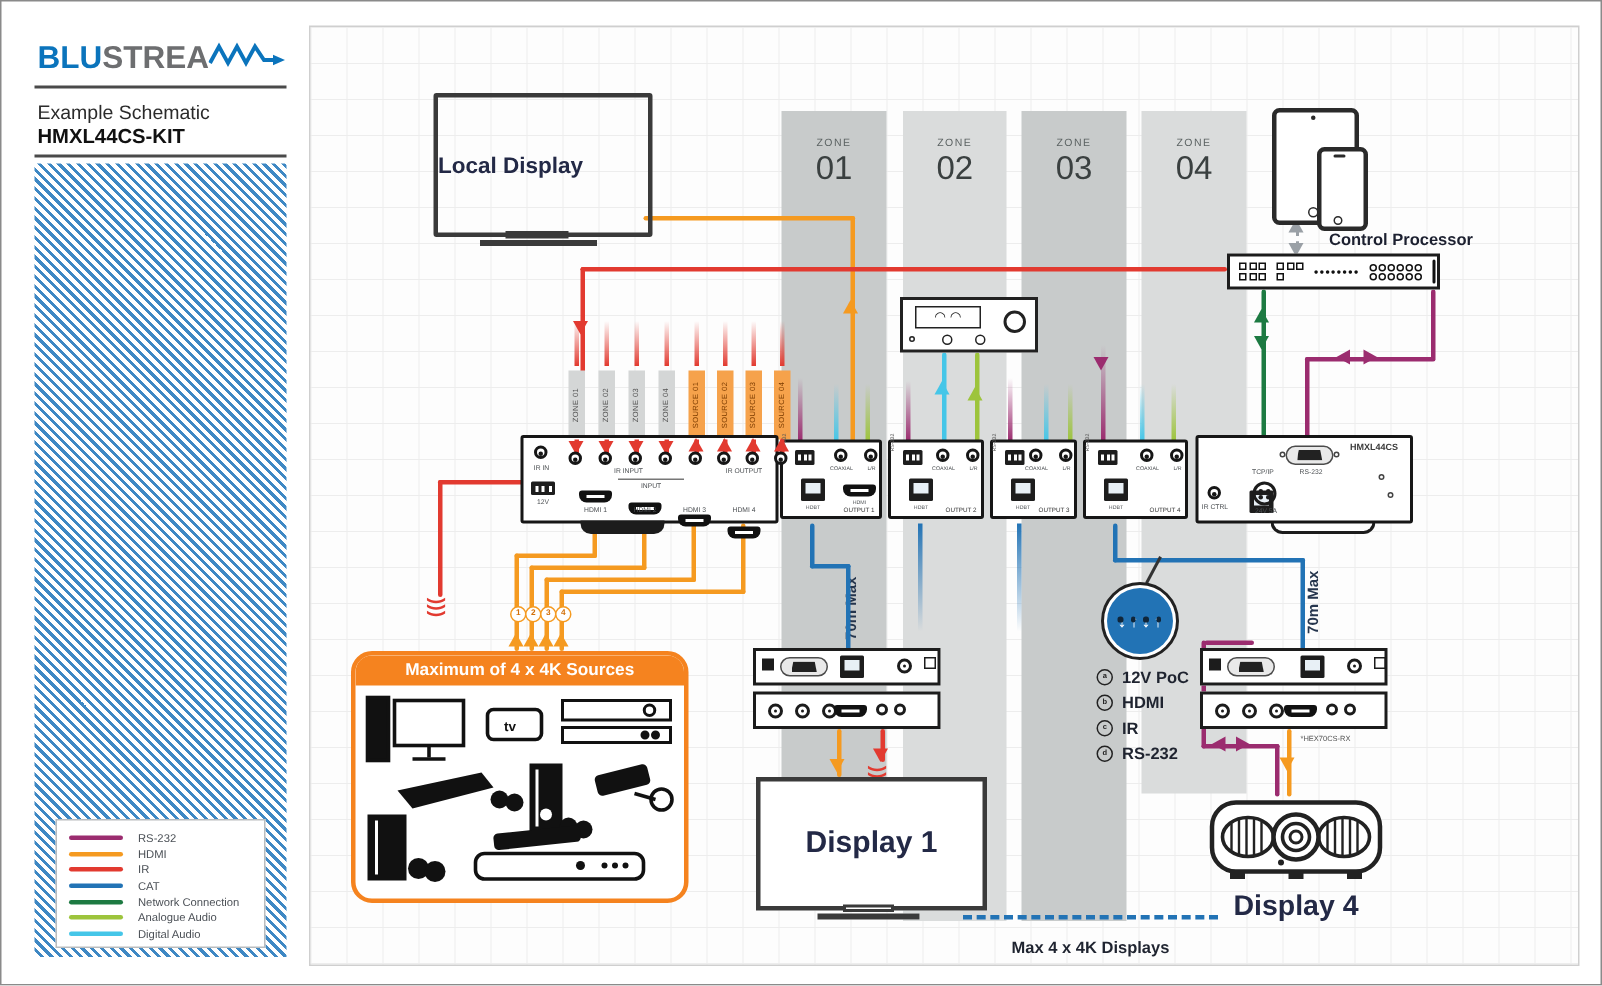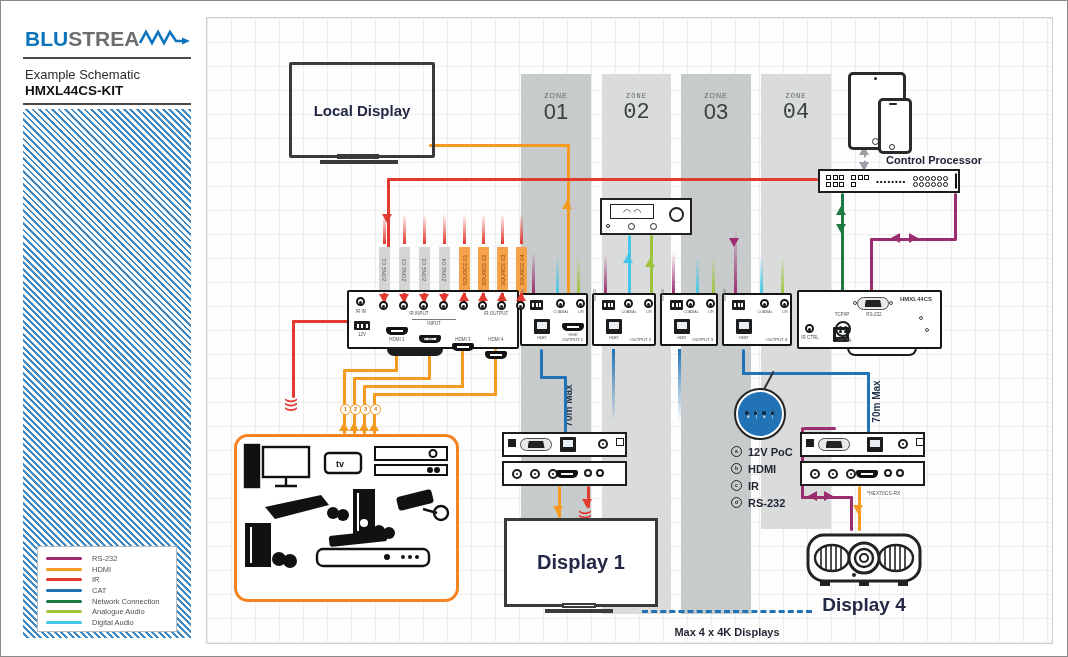--- a/index.html
+++ b/index.html
@@ -15,33 +15,33 @@
   #hatch{left:0;top:88px;width:168px;height:529px;background:repeating-linear-gradient(45deg,#ffffff 0px,#ffffff 2.6px,#3e88c4 2.6px,#3e88c4 4.6px);}
   #legend{left:14px;top:437px;width:140px;height:86px;background:#fff;border:1px solid #b9bcbe;padding:6px 8px 4px 8px;box-sizing:border-box;}
   .leg-row{display:flex;align-items:center;height:10.7px;}
   .leg-swatch{width:36px;height:3px;border-radius:2px;margin-right:10px;flex:none;}
   .leg-label{font-size:7.5px;color:#4c5157;}
   
   #diagram{left:205px;top:16px;width:845px;height:625px;border:1px solid #cfcfcf;
     background-image:linear-gradient(#ededed 1px,transparent 1px),linear-gradient(90deg,#ededed 1px,transparent 1px);
     background-size:24px 24px;background-color:#fdfdfd;}
   .band{top:56px;}
-  .band-dark{background:#c8cbcb;} .band-light{background:#dadcdc;font-family:Liberation Mono, monospace;}
+  .band-dark{background:#c8cbcb;} .band-light{background:#dadcdc;}
   .zone-word{display:block;text-align:center;font-size:7px;letter-spacing:1px;color:#5c6363;margin-top:18px;}
   .zone-num{display:block;text-align:center;font-size:22px;color:#3a4040;line-height:26px;}
   .navy{color:#232946;}
   #audio-title{left:300px;top:44px;width:500px;text-align:center;font-size:11px;font-weight:bold;color:#1c2030;}
   
   .ch{height:3px;border-radius:2px;} .cv{width:3px;border-radius:2px;}
   .ar{width:0;height:0;}
   .ar-up{border-left:5.5px solid transparent;border-right:5.5px solid transparent;border-bottom:9px solid var(--c);}
   .ar-down{border-left:5.5px solid transparent;border-right:5.5px solid transparent;border-top:9px solid var(--c);}
   .ar-left{border-top:5.5px solid transparent;border-bottom:5.5px solid transparent;border-right:9px solid var(--c);}
   .ar-right{border-top:5.5px solid transparent;border-bottom:5.5px solid transparent;border-left:9px solid var(--c);}
-  #local-display{left:82px;top:44px;width:140px;height:90px;border:3px solid #3a3a3a;border-radius:2px;display:flex;align-items:center;justify-content:center;}
+  #local-display{left:82px;top:44px;width:140px;height:90px;border:3px solid #3a3a3a;border-radius:2px;display:flex;align-items:center;justify-content:flex-start;}
   .tv-label{font-size:15px;font-weight:bold;}
   #display1{left:297px;top:500px;width:148px;height:83px;border:3px solid #3a3a3a;display:flex;align-items:center;justify-content:center;background:#fff;z-index:6;}
   .stand1{background:#fff;border:2px solid #3a3a3a;box-sizing:border-box;}
   .tag{width:11px;height:46px;display:flex;align-items:center;justify-content:center;}
   .tag span{font-size:5px;transform:rotate(-90deg);white-space:nowrap;letter-spacing:.3px;}
   .tag-zone{background:#d4d6d6;color:#555;} .tag-src{background:#f6a24b;color:#7c3c00;}
   .jack{width:9px;height:9px;border:2px solid #161616;border-radius:50%;background:#fff;box-sizing:border-box;}
   .jack i{display:block;width:3px;height:3px;border-radius:50%;background:#161616;margin:1.5px auto;}
   .chassis{background:#fff;border:2px solid #161616;border-radius:2px;box-sizing:border-box;z-index:5;}
   .tinylab{font-size:4.5px;color:#4b4f52;text-align:center;white-space:nowrap;z-index:6;}
@@ -528,20 +528,21 @@
         <i style="background:#1c1c1c;border-radius:50%;width:3px;height:3px"></i>
         <i style="background:#1c1c1c;border-radius:50%;width:3px;height:3px"></i>
         <i style="background:#1c1c1c;border-radius:50%;width:3px;height:3px"></i>
         <i style="background:#1c1c1c;border-radius:50%;width:3px;height:3px"></i>
       </div>
     <div class="abs tinylab" style="left:626px;top:320px;width:22px">24V 5A</div>
     <div class="abs screwdot" style="left:712px;top:298px;z-index:6"></div>
     <div class="abs screwdot" style="left:718px;top:310px;z-index:6"></div>
 
     <div id="sources-box" class="abs">
+      <div class="hdr">Maximum of 4 x 4K Sources</div>
       <svg width="219" height="141" viewBox="0 0 219 141">
         <g stroke="#111" fill="none" stroke-width="2.4">
           <rect x="8" y="8" width="14" height="42" fill="#111"></rect>
           <rect x="26" y="10" width="46" height="30"></rect>
           <line x1="49" y1="40" x2="49" y2="48"></line>
             <line x1="38" y1="49" x2="60" y2="49"></line>
         </g>
         <g stroke="#111" fill="none" stroke-width="2.4">
           <rect x="88" y="16" width="36" height="20" rx="4"></rect>
           <text x="99" y="30" font-size="9" fill="#111" stroke="none" font-weight="bold">tv</text>

